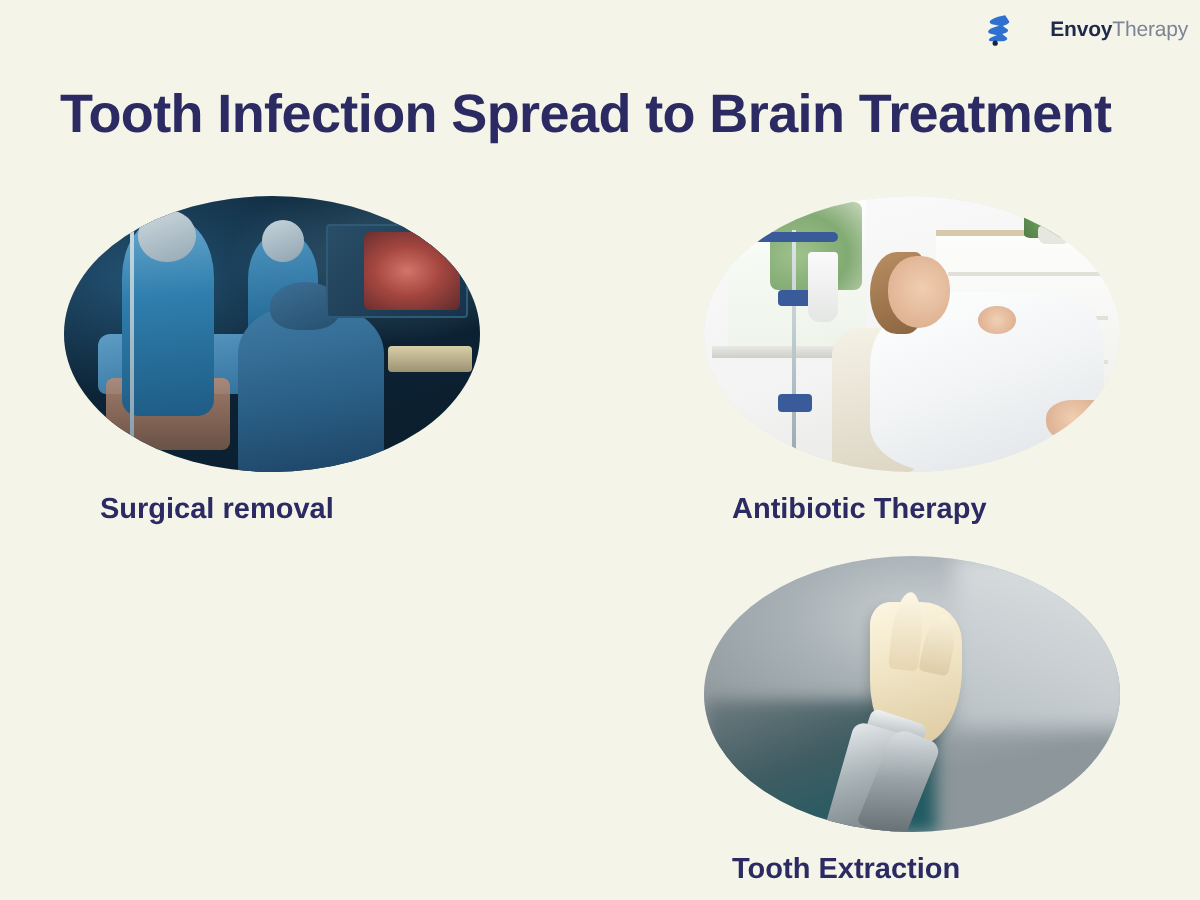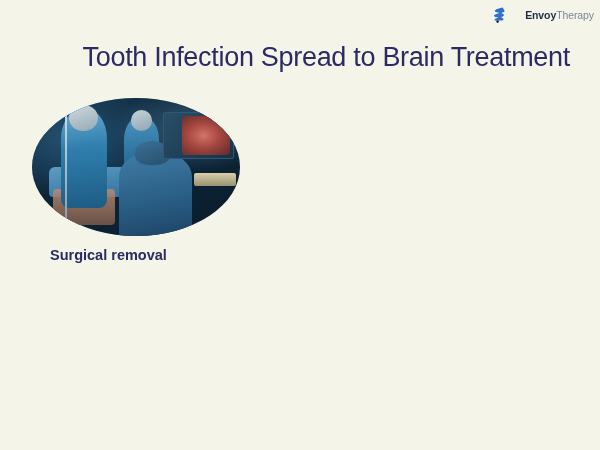--- a/index.html
+++ b/index.html
@@ -38,23 +38,23 @@
     font-weight: bold; color: #1e2a4a; margin-left: 15px;
   }
   .logo-text .suffix {
     font-weight: normal; color: #7c8594;
   }
 
   
   .title {
     position: absolute;
     top: 22px; left: 30px; right: 30px;
-    text-align: right;
+    text-align: left;
     font-size: 27px;
-    font-weight: normal;
+    font-weight: bold;
     line-height: 1.27;
     color: #2b2a62;
     letter-spacing: -0.3px;
   }
 
   
   .grid {
     position: absolute;
     top: 98px; left: 0;
     width: 600px; height: 345px; padding-left: 32px;
@@ -458,17 +458,55 @@
           <div class="or-surgeon-c"></div>
           <div class="or-pole"></div>
           <div class="or-pole2"></div>
           <div class="or-monitor"></div>
           <div class="or-tray"></div>
         </div>
       </div>
       <div class="caption cap-left">Surgical removal</div>
     </div>
 
-
-
+    <div class="card card-r1 card-c2">
+      <div class="thumb">
+        <div class="scene iv-bg">
+          <div class="iv-window"></div>
+          <div class="iv-foliage"></div>
+          <div class="iv-sill"></div>
+          <div class="iv-cabinet"></div>
+          <div class="iv-plant"></div>
+          <div class="iv-chair"></div>
+          <div class="iv-patient"></div>
+          <div class="iv-hair"></div>
+          <div class="iv-head"></div>
+          <div class="iv-arm"></div>
+          <div class="iv-leg"></div>
+          <div class="iv-stand"></div>
+          <div class="iv-hook"></div>
+          <div class="iv-clamp"></div>
+          <div class="iv-clamp2"></div>
+          <div class="iv-bag"></div>
+        </div>
+      </div>
+      <div class="caption cap-right">Antibiotic Therapy</div>
+    </div>
+
+
+    <div class="card card-r2 card-c2">
+      <div class="thumb">
+        <div class="scene tx-bg">
+          <div class="tx-light"></div>
+          <div class="tx-dark"></div>
+          <div class="tx-tooth"></div>
+          <div class="tx-cusp-a"></div>
+          <div class="tx-cusp-b"></div>
+          <div class="tx-jaw"></div>
+          <div class="tx-forceps"></div>
+          <div class="tx-forceps2"></div>
+        </div>
+      </div>
+      <div class="caption cap-right">Tooth Extraction</div>
+    </div>
 
   </div>
 </div>
 
 </body></html>

